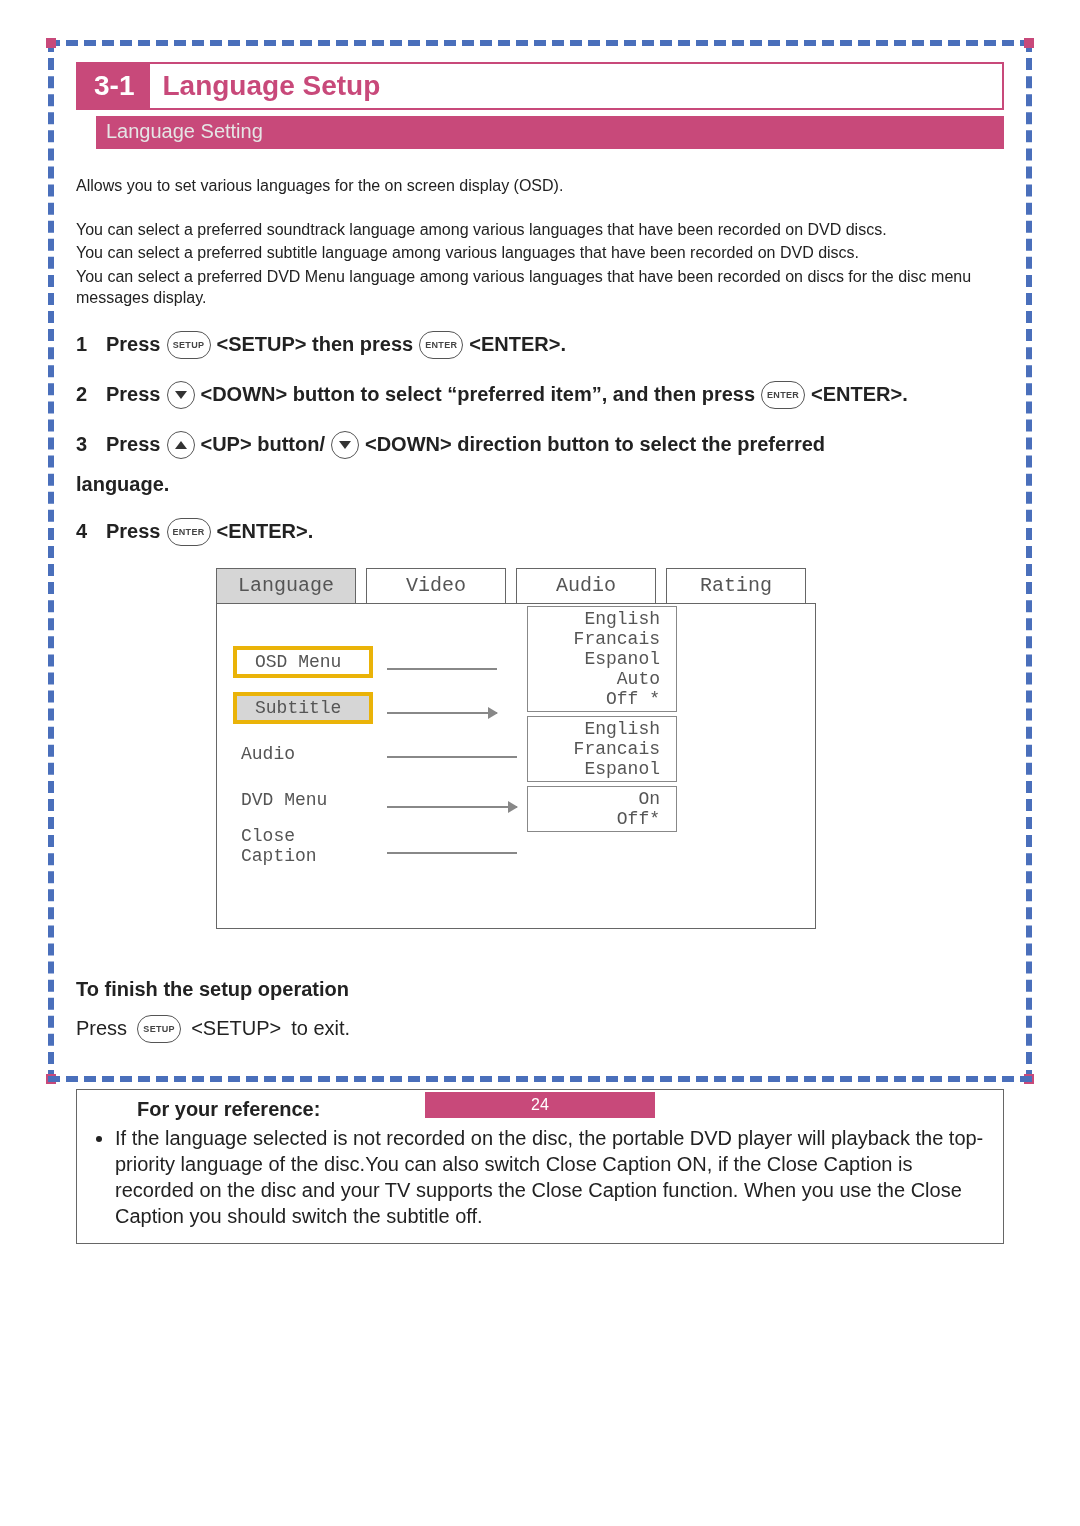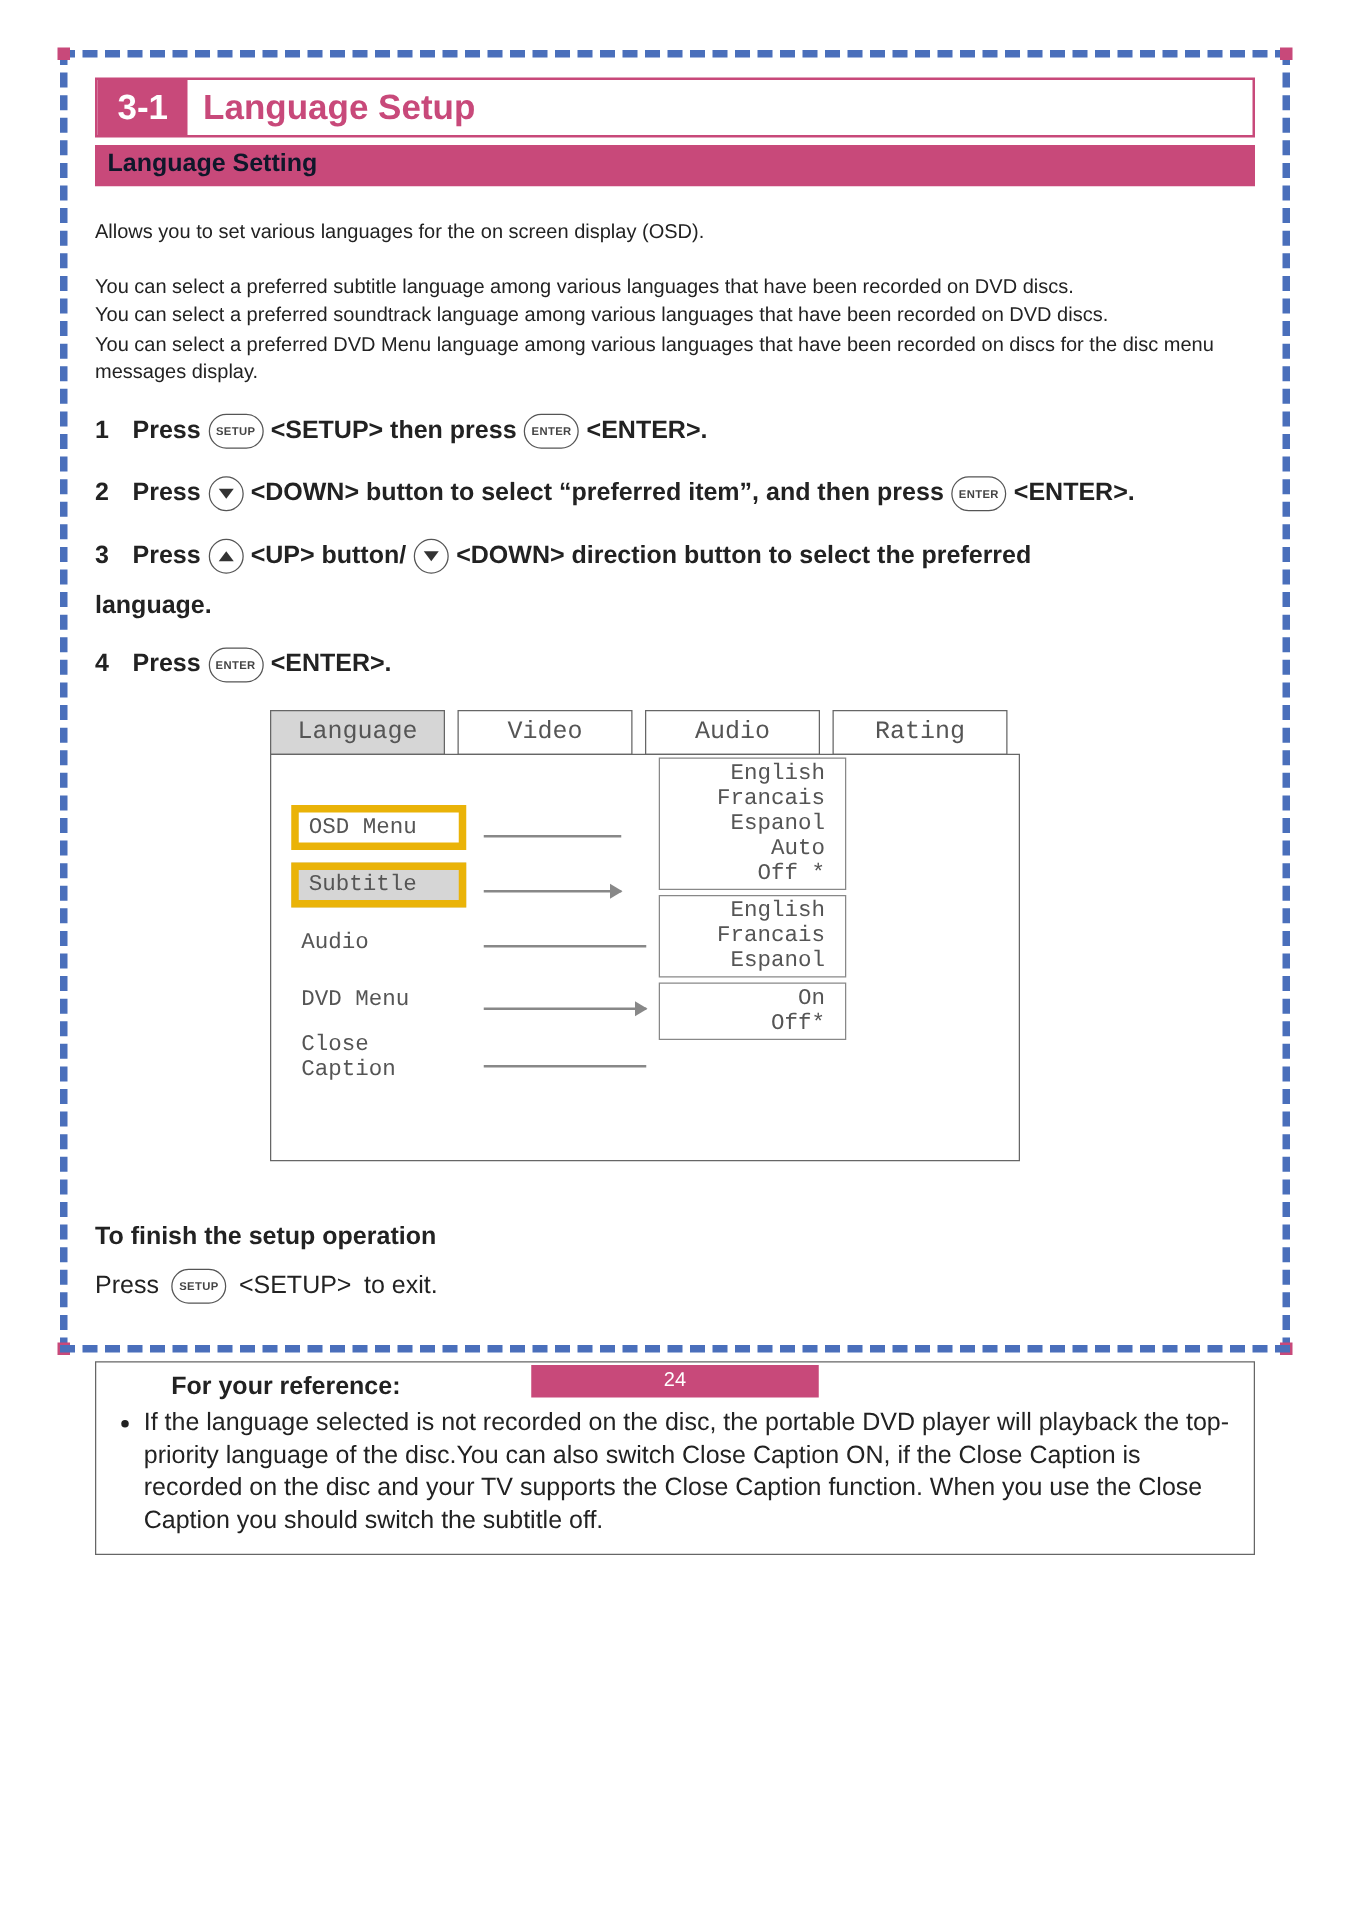--- a/index.html
+++ b/index.html
@@ -52,24 +52,25 @@
     padding: 6px 16px;
     display: flex; align-items: center;
   }
   .heading-title {
     color: #c8497a;
     font-weight: bold; font-size: 28px;
     padding: 6px 12px;
     display: flex; align-items: center;
   }
   .subheading {
-    background: #c8497a; color: #0f172a;
-    font-weight: bold; font-size: 20px;
+    background: #c8497a; color: #e5e5e5;
+    font-weight: normal; font-size: 20px;
     padding: 4px 10px 6px 10px;
     margin-bottom: 26px;
+    margin-left: 20px;
   }
 
   .body-text {
     font-size: 16px; line-height: 1.35;
     margin-bottom: 22px;
   }
 
   .step-line {
     font-size: 20px; font-weight: bold;
     display: flex; align-items: center; flex-wrap: wrap;
@@ -120,21 +121,21 @@
     margin-top: -1px;
     position: relative;
   }
   .osd-left {
     position: absolute; left: 16px; top: 44px;
     display: flex; flex-direction: column; gap: 18px;
     font-family: "Courier New", monospace; font-size: 18px; color: #555;
   }
   .osd-left .row { height: 28px; display: flex; align-items: center; }
   .osd-left .boxed {
-    border: 6px solid #eab308; padding: 2px 8px; width: 140px;
+    border: 4px solid #eab308; padding: 2px 18px; width: 140px;
   }
   .osd-left .plain { padding: 2px 8px; width: 140px; }
   .osd-link {
     position: absolute; height: 2px; background: #888;
   }
   .osd-link::after {
     content: ""; position: absolute; right: -1px; top: -5px;
     width: 0; height: 0;
     border-top: 6px solid transparent; border-bottom: 6px solid transparent;
     border-left: 10px solid #888;
@@ -203,22 +204,22 @@
 
   <div class="content">
 
     <div class="heading-row">
       <div class="heading-num">3-1</div>
       <div class="heading-title">Language Setup</div>
     </div>
     <div class="subheading">Language Setting</div>
 
     <p class="body-text">Allows you to set various languages for the on screen display (OSD).</p>
+    <p class="body-text" style="margin-bottom:2px">You can select a preferred soundtrack language among various languages that have been recorded on DVD discs.</p>
     <p class="body-text" style="margin-bottom:2px">You can select a preferred subtitle language among various languages that have been recorded on DVD discs.</p>
-    <p class="body-text" style="margin-bottom:2px">You can select a preferred soundtrack language among various languages that have been recorded on DVD discs.</p>
     <p class="body-text">You can select a preferred DVD Menu language among various languages that have been recorded on discs for the disc menu messages display.</p>
 
     <div class="step-line">
       <span class="num">1</span>
       <span>Press</span>
       <span class="btn-pill">SETUP</span>
       <span>&lt;SETUP&gt; then press</span>
       <span class="btn-pill">ENTER</span>
       <span>&lt;ENTER&gt;.</span>
     </div>

